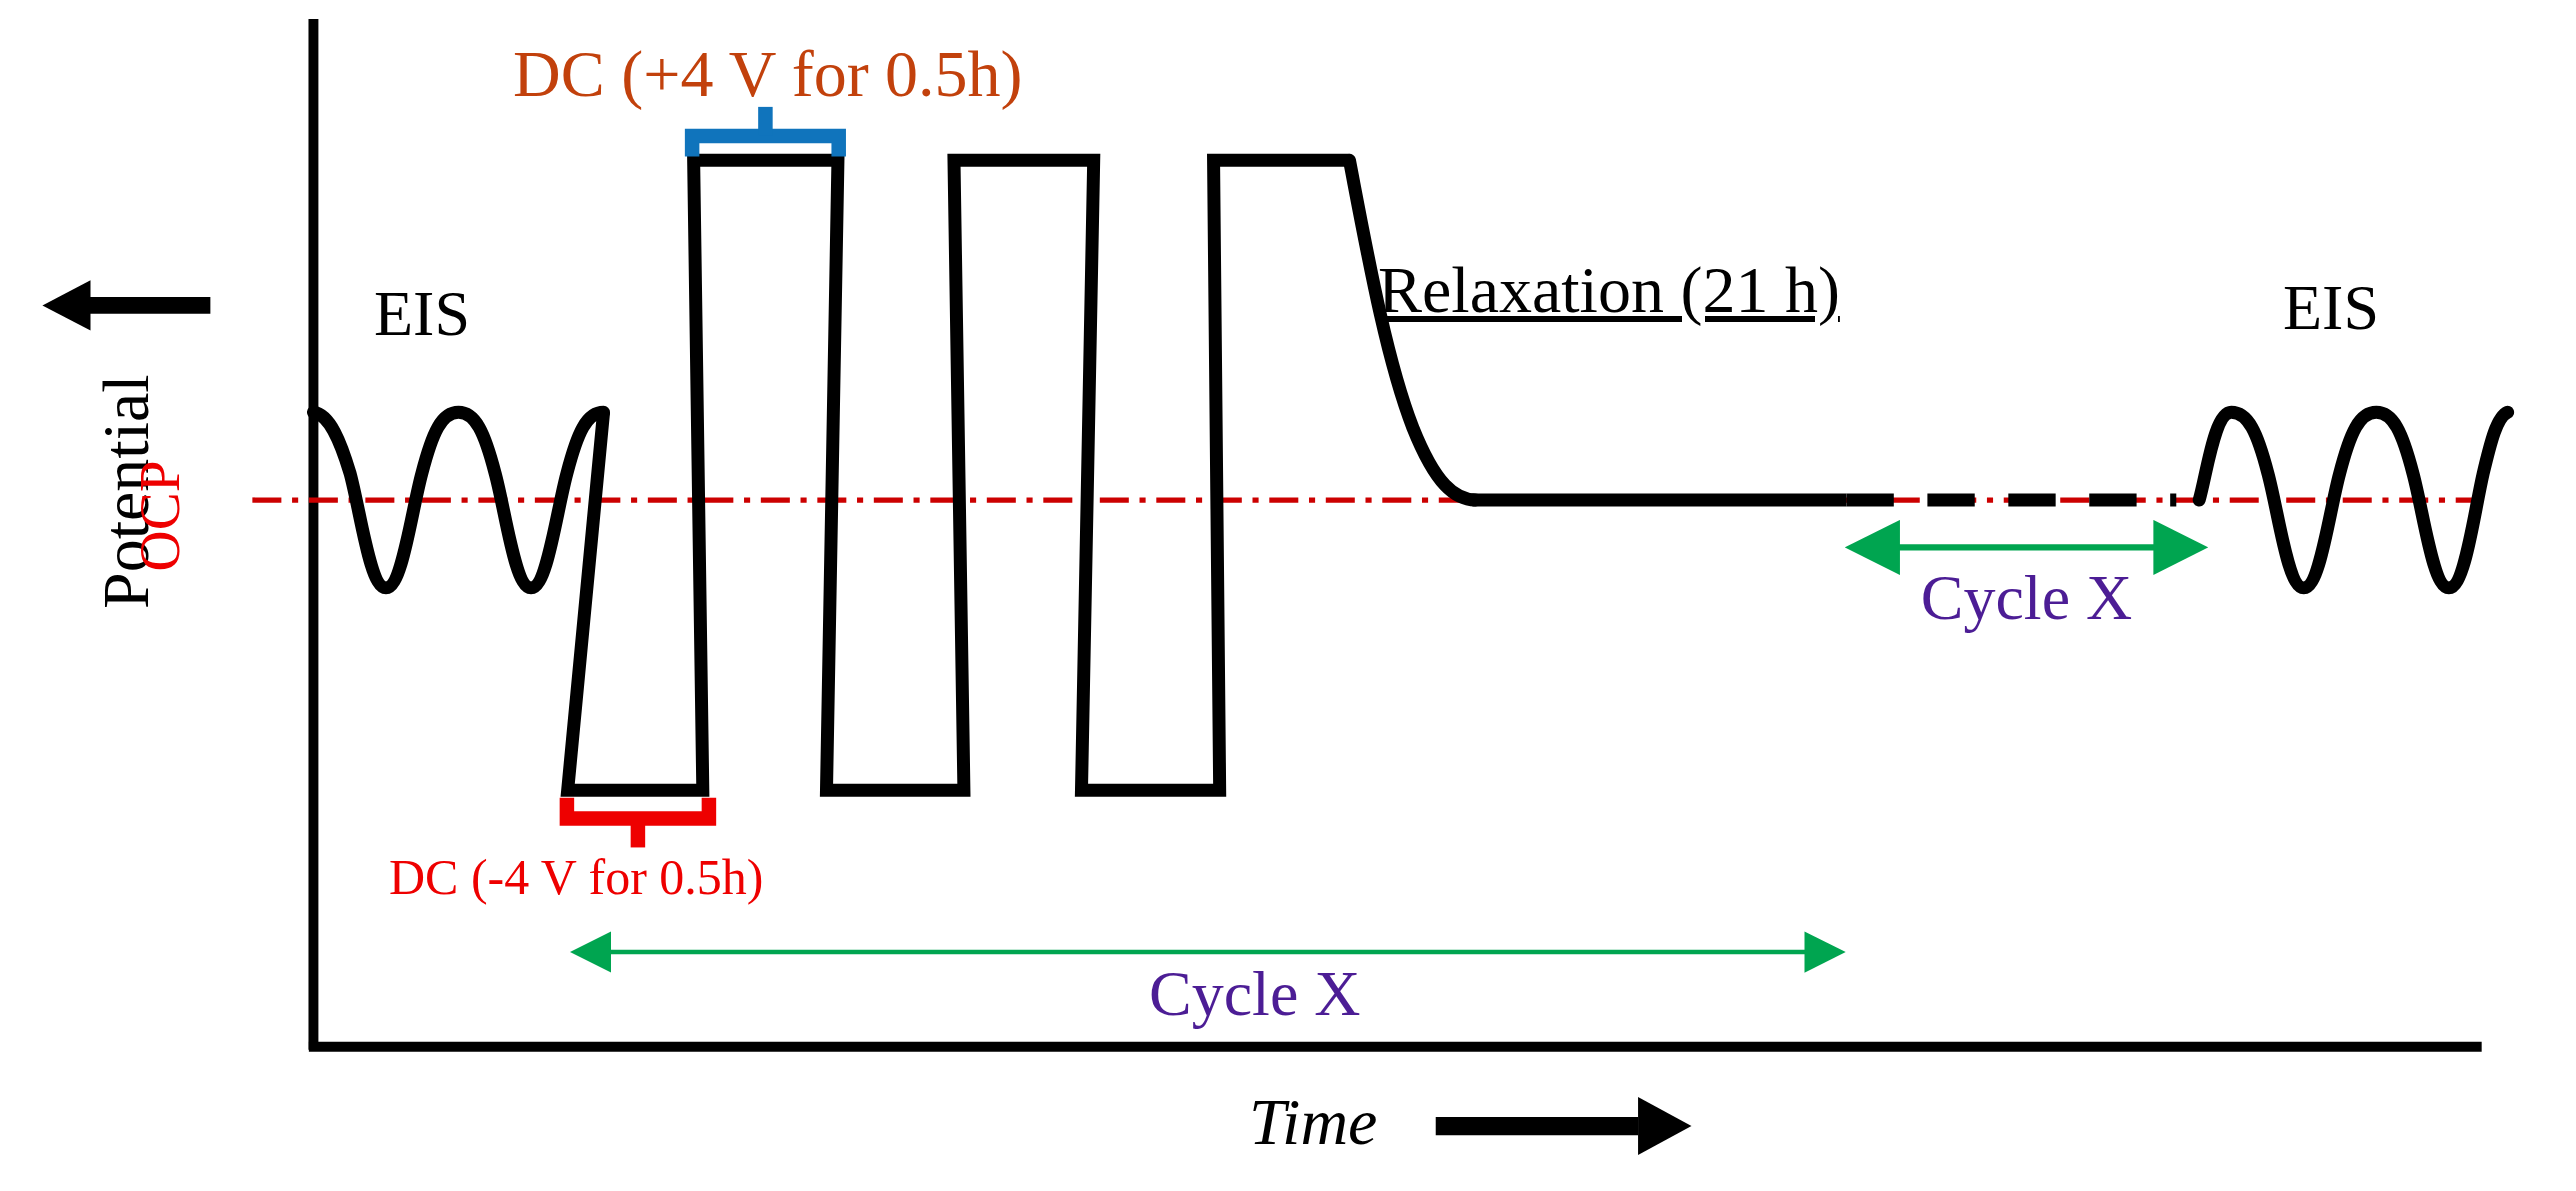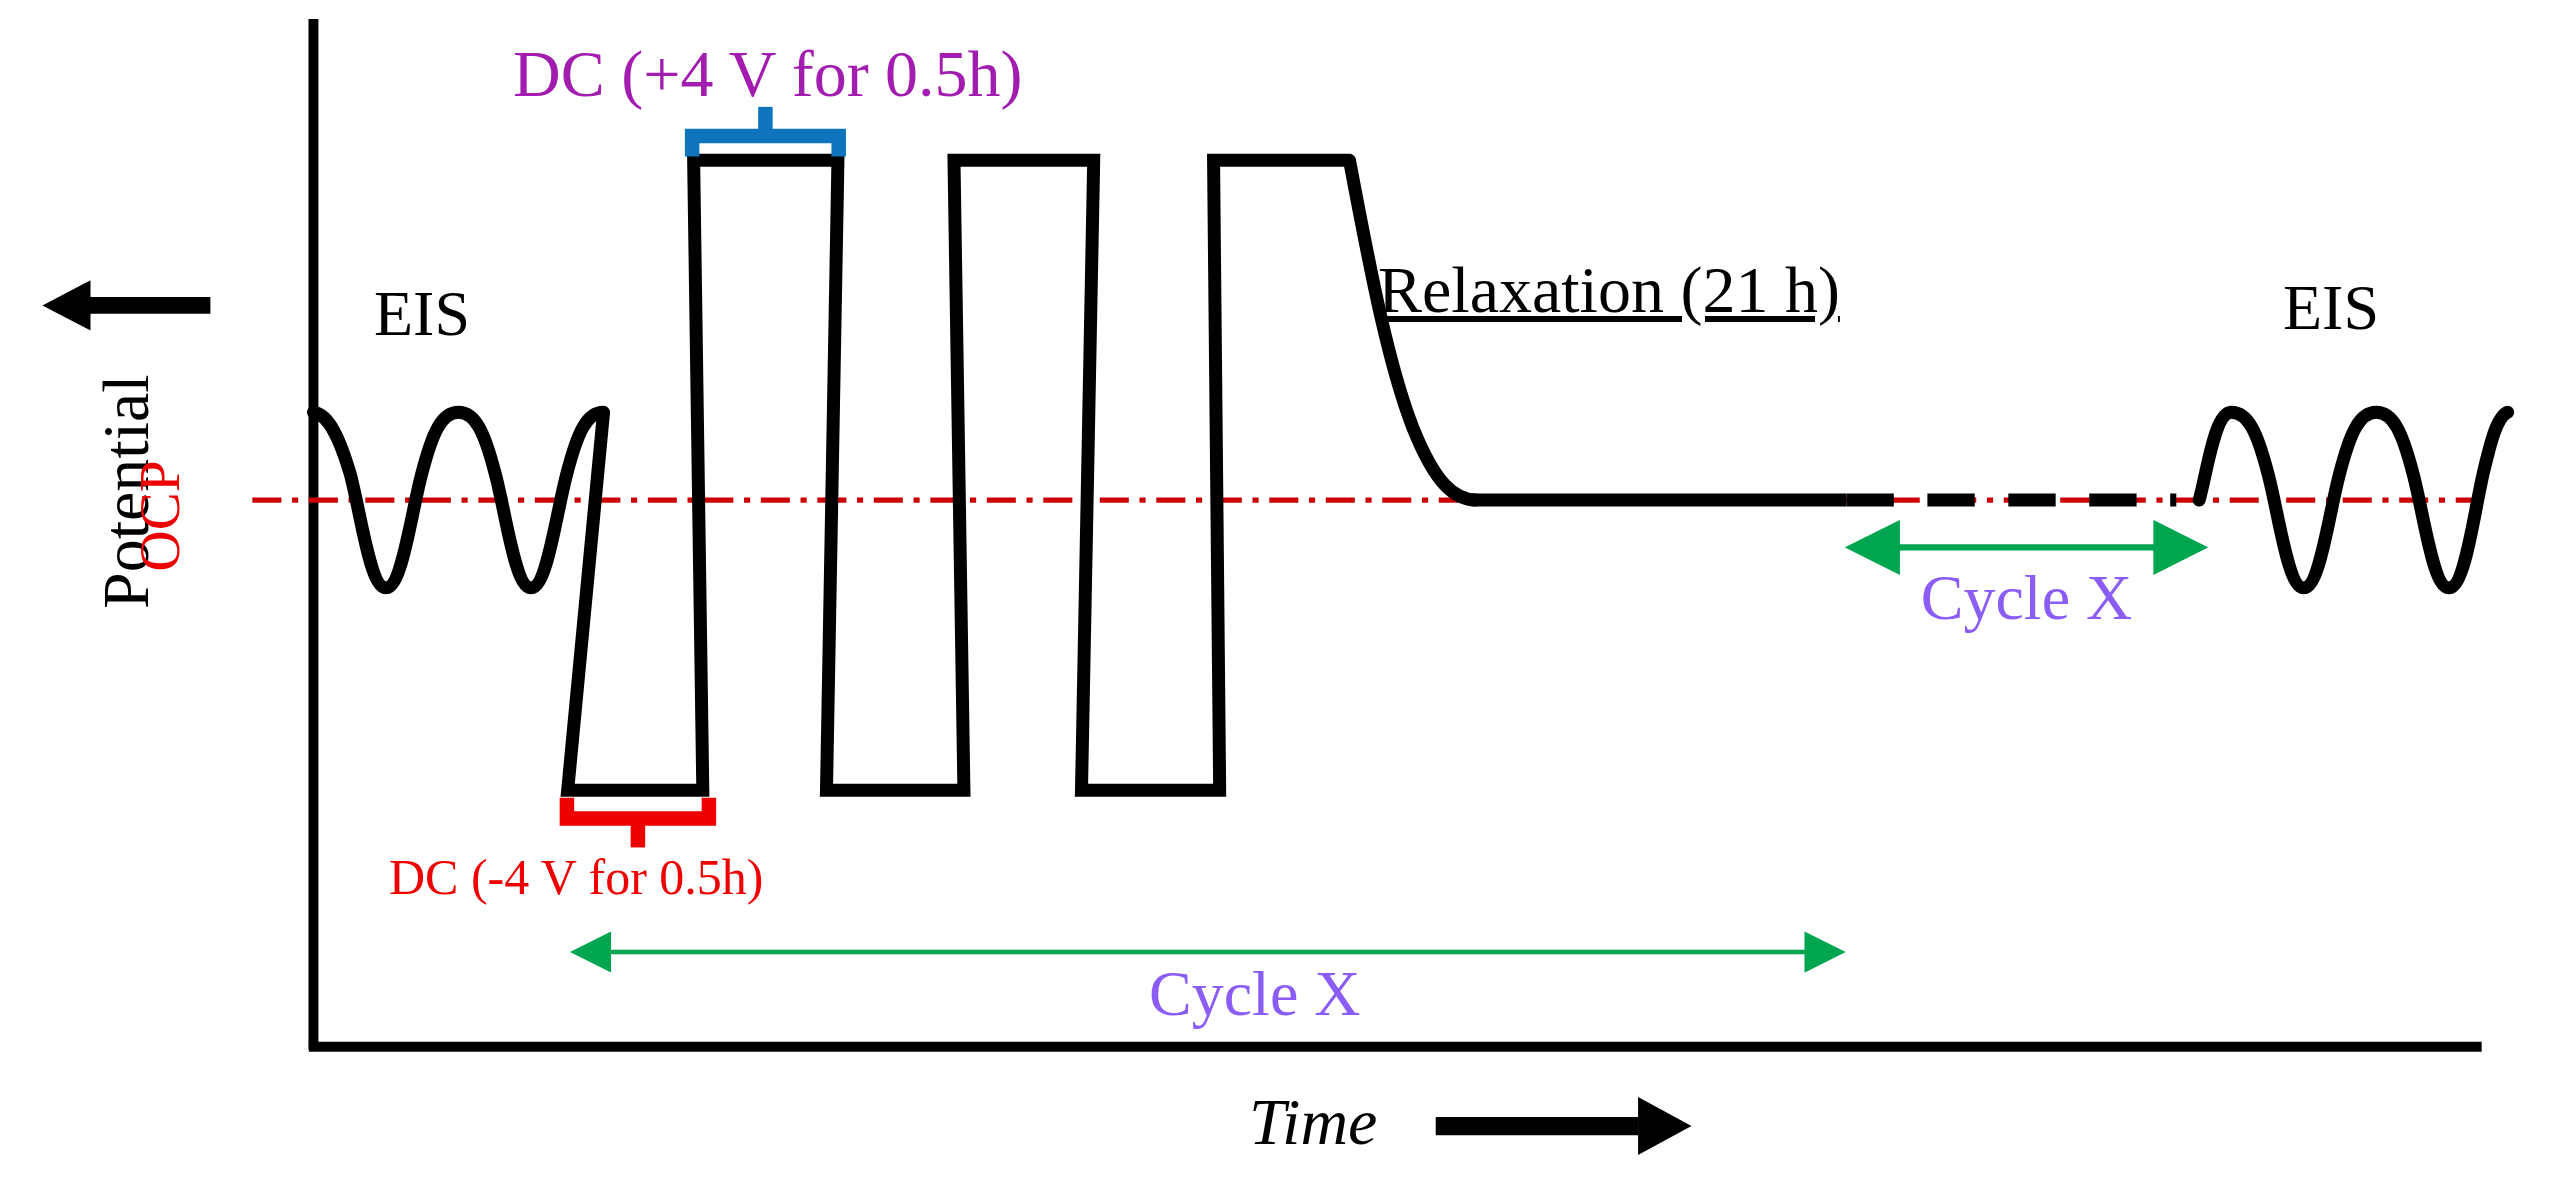--- a/index.html
+++ b/index.html
@@ -26,23 +26,23 @@
     width: 2576px;
     height: 1191px;
   }
   .lbl {
     position: absolute;
     white-space: nowrap;
     line-height: 1.02;
     font-family: "Liberation Serif", "DejaVu Serif", serif;
   }
   .lbl-black { color: #000000; text-align: right; }
-  .lbl-blue  { color: #a21caf; }
+  .lbl-blue  { color: #c2410c; }
   .lbl-red   { color: #EE0000; }
-  .lbl-green { color: #8b5cf6; }
+  .lbl-green { color: #4c1d95; }
 
   #potential-label {
     left: -27.5px;
     top: 458px;
     font-size: 66px;
     transform: rotate(-90deg);
     transform-origin: center center;
     width: 305px;
     text-align: center;
   }

